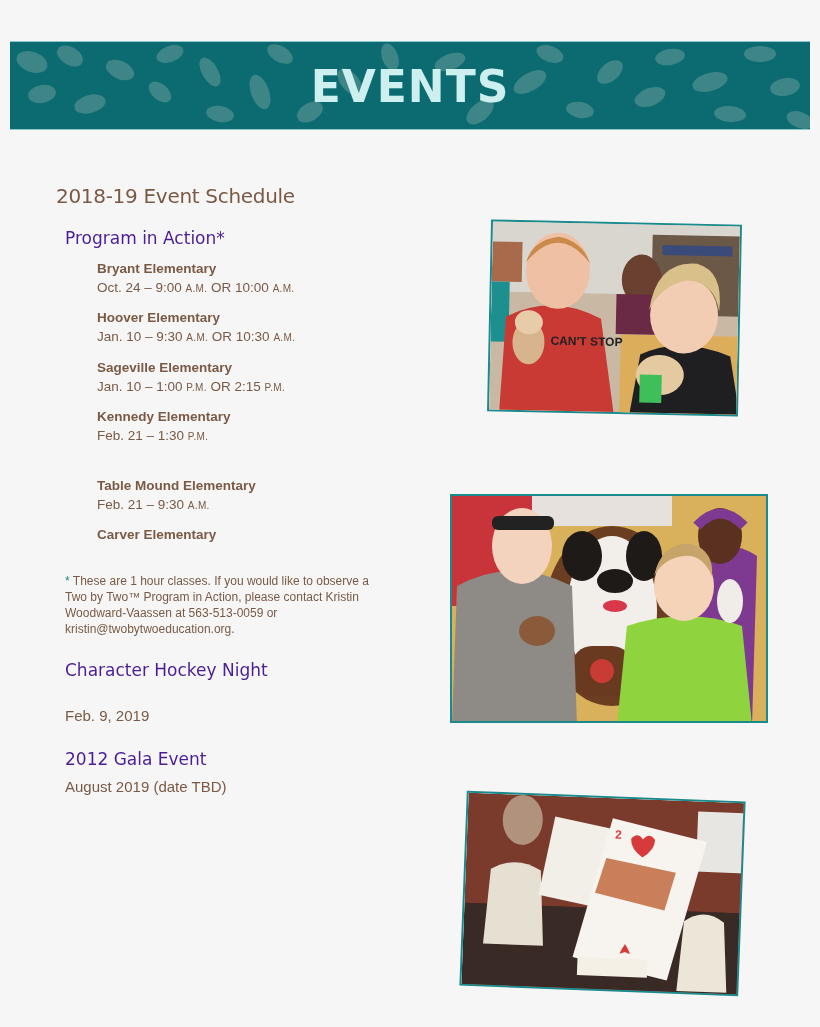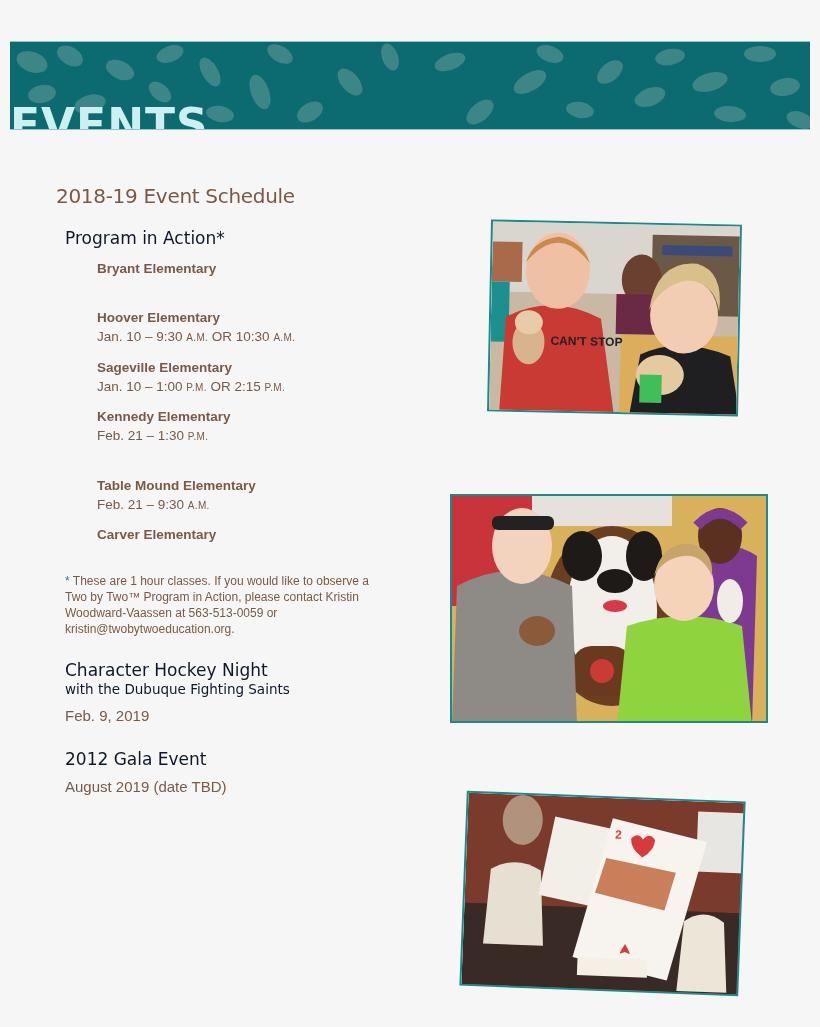--- a/index.html
+++ b/index.html
@@ -9,34 +9,33 @@
       position: relative; overflow: hidden;
       font-family: "Liberation Sans", "DejaVu Sans", sans-serif;
     }
     .banner {
       position: absolute; left: 10px; top: 41px; width: 800px; height: 87px;
       background: #0b6b70; overflow: hidden;
       border-top: 1px solid #8cc7c9; border-bottom: 1px solid #8cc7c9;
     }
     .banner svg.pattern { position: absolute; left: 0; top: 0; }
     .banner-title {
-      position: absolute; left: 0; right: 0; top: 19px; 
+      position: absolute; left: 0; right: 0; top: 19px; text-align: center;
       color: #cdeff0; font-size: 44px; font-weight: bold; letter-spacing: 1px;
       font-family: "DejaVu Sans", sans-serif;
-      margin-top: 38px;
     }
     .schedule-title {
       position: absolute; left: 56px; top: 184px;
       color: #7a5a45; font-size: 20px;
       font-family: "DejaVu Sans", sans-serif; font-weight: normal;
       letter-spacing: -0.3px;
     }
     .sub-heading {
       position: absolute; left: 65px;
-      color: #0f172a; font-size: 17px;
+      color: #4c1d95; font-size: 17px;
       font-family: "DejaVu Sans", sans-serif;
     }
     .sub-heading .small { display:block; font-size: 13.5px; margin-top: 1px; }
     .school {
       position: absolute; left: 65px;
       color: #7a5a45; font-size: 13.5px; font-weight: bold; line-height: 19px;
       font-family: "Liberation Sans", sans-serif;
       margin-left: 32px;
     }
     .school .dates { font-weight: normal; display: block; }
@@ -95,20 +94,21 @@
   </svg>
   <div class="banner-title">EVENTS</div>
 </div>
 
 <h1 class="schedule-title" style="margin:0">2018-19 Event Schedule</h1>
 
 <div class="sub-heading" style="top:228px">Program in Action*</div>
 
 <div class="school" style="top:259px">
   <span>Bryant Elementary</span>
+  <span class="dates">Oct. 24 – 9:00 <span class="sc">A.M.</span> OR 10:00 <span class="sc">A.M.</span></span>
 </div>
 <div class="school" style="top:308px">
   <span>Hoover Elementary</span>
   <span class="dates">Jan. 10 – 9:30 <span class="sc">A.M.</span> OR 10:30 <span class="sc">A.M.</span></span>
 </div>
 <div class="school" style="top:358px">
   <span>Sageville Elementary</span>
   <span class="dates">Jan. 10 – 1:00 <span class="sc">P.M.</span> OR 2:15 <span class="sc">P.M.</span></span>
 </div>
 <div class="school" style="top:407px">
@@ -123,21 +123,20 @@
   <span>Carver Elementary</span>
 </div>
 
 <div class="note">
   <span class="star">*</span>
   <span>These are 1 hour classes. If you would like to observe a Two by Two™ Program in Action, please contact Kristin Woodward-Vaassen at 563-513-0059 or kristin@twobytwoeducation.org.</span>
 </div>
 
 <div class="sub-heading" style="top:660px">
   <span>Character Hockey Night</span>
-  <span class="small">with the Dubuque Fighting Saints</span>
 </div>
 <div class="plain-date" style="top:707px">Feb. 9, 2019</div>
 
 <div class="sub-heading" style="top:749px">2012 Gala Event</div>
 <div class="plain-date" style="top:778px">August 2019 (date TBD)</div>
 
 <div class="photo" style="left:489px; top:222px; width:251px; height:192px; transform: rotate(1.2deg);">
   <svg width="251" height="192">
     <rect width="251" height="192" fill="#c9b9a4"></rect>
     <rect x="0" y="0" width="251" height="70" fill="#d9d6cf"></rect>

